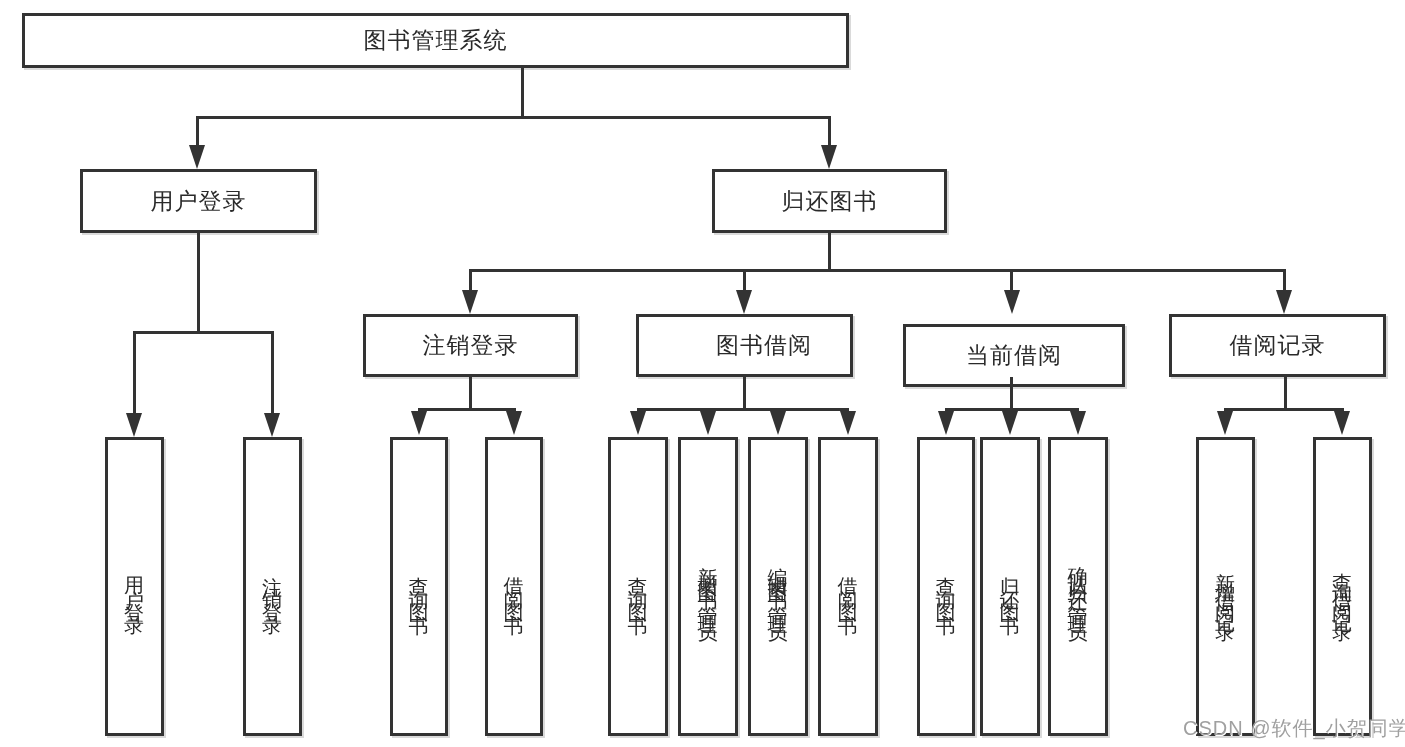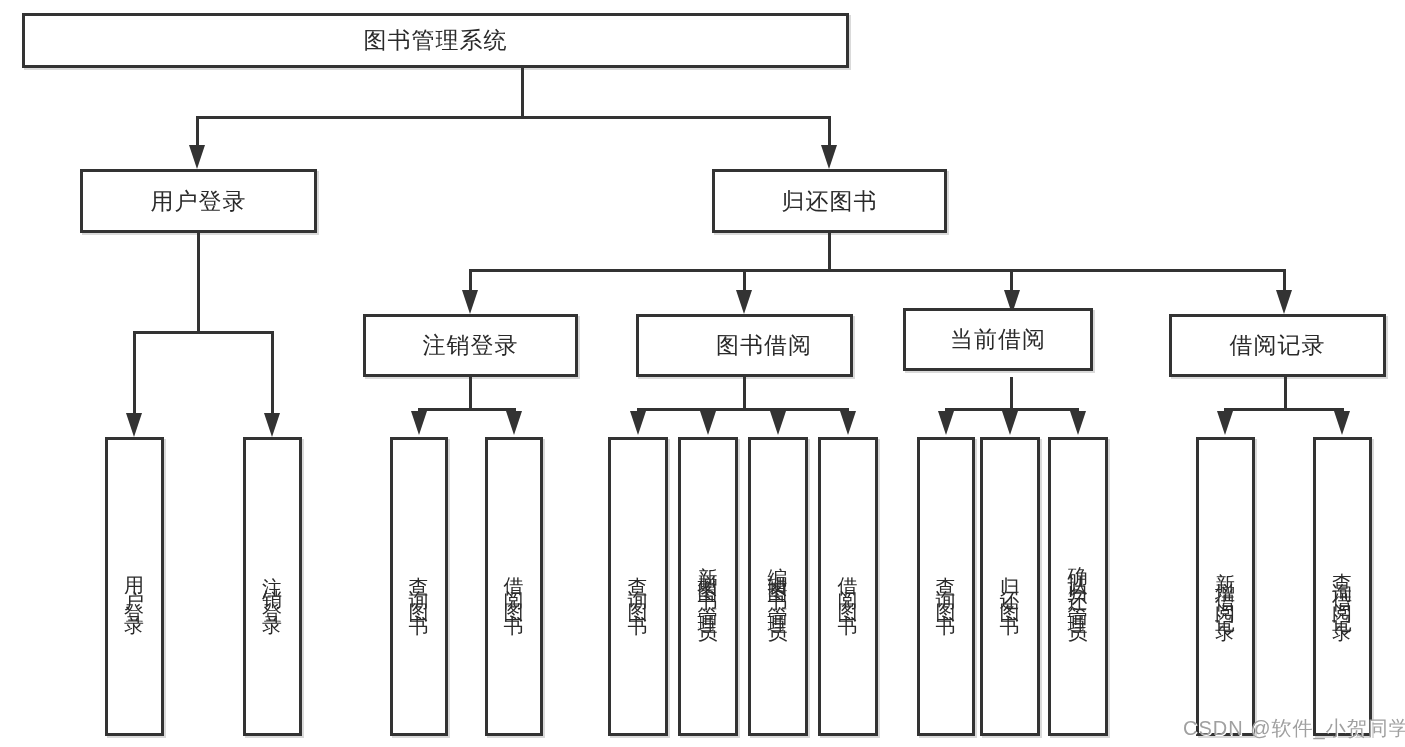--- a/index.html
+++ b/index.html
@@ -89,21 +89,21 @@
   <div class="arr" style="left:462px;top:290px;"></div>
   <div class="vl" style="left:743px;top:269px;height:23px;"></div>
   <div class="arr" style="left:736px;top:290px;"></div>
   <div class="vl" style="left:1010px;top:269px;height:23px;"></div>
   <div class="arr" style="left:1004px;top:290px;"></div>
   <div class="vl" style="left:1283px;top:269px;height:23px;"></div>
   <div class="arr" style="left:1276px;top:290px;"></div>
 
   <div class="hbox" style="left:363px;top:314px;width:215px;height:63px;">注销登录</div>
   <div class="hbox" style="left:636px;top:314px;width:217px;height:63px;padding-left:39px;">图书借阅</div>
-  <div class="hbox" style="left:903px;top:308px;width:190px;height:63px;">当前借阅</div>
+  <div class="hbox" style="left:903px;top:324px;width:222px;height:63px;">当前借阅</div>
   <div class="hbox" style="left:1169px;top:314px;width:217px;height:63px;">借阅记录</div>
 
   <div class="vl" style="left:469px;top:377px;height:34px;"></div>
   <div class="hl" style="left:418px;top:408px;width:98px;"></div>
   <div class="arr" style="left:411px;top:411px;"></div>
   <div class="arr" style="left:506px;top:411px;"></div>
 
   <div class="vl" style="left:743px;top:377px;height:34px;"></div>
   <div class="hl" style="left:637px;top:408px;width:212px;"></div>
   <div class="arr" style="left:630px;top:411px;"></div>

